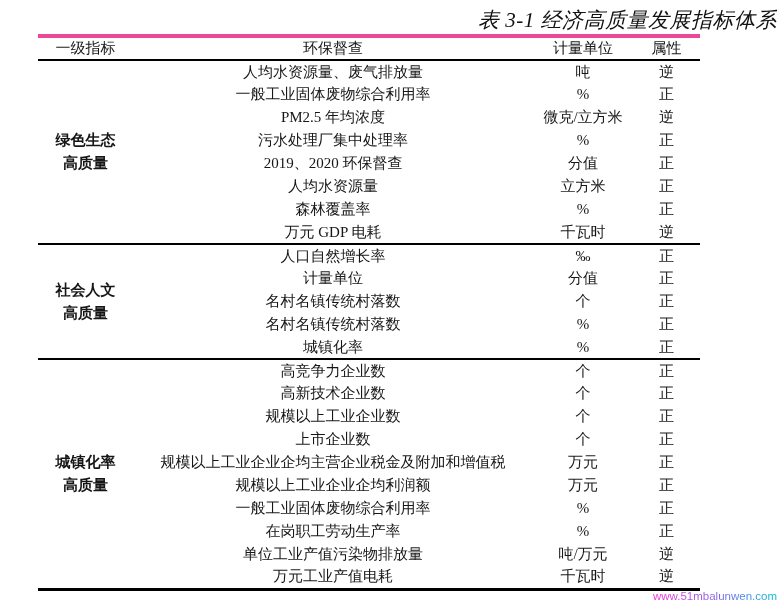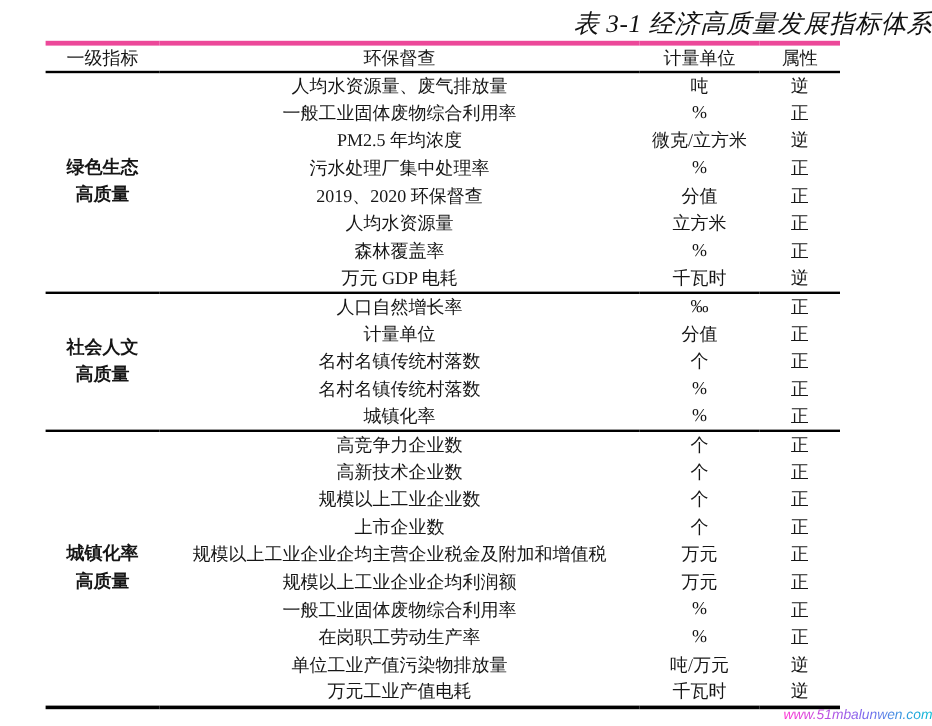--- a/index.html
+++ b/index.html
@@ -26,21 +26,21 @@
   td.level1 { vertical-align:middle;font-weight:bold; }
   td.level1 div { line-height:23px; }
   .watermark-name {
     position:absolute; top:572px; right:2px;
     font-family:"Liberation Sans","DejaVu Sans",sans-serif;
     font-weight:bold; font-style:italic; font-size:17px; color:#1c1c1c;
   }
   .watermark-url {
     position:absolute; top:590px; right:0px;
     font-family:"Liberation Sans","DejaVu Sans",sans-serif;
-    font-style:italic; font-size:11.5px;
+    font-size:11.5px;
     background:linear-gradient(90deg,#ff2ed2 0%,#7b68ee 55%,#00bcd4 100%);
     -webkit-background-clip:text; background-clip:text; color:transparent;
   }
 </style>
 </head>
 <body>
 
 <div class="page">
 
   <div class="caption">表 3-1 经济高质量发展指标体系</div>

